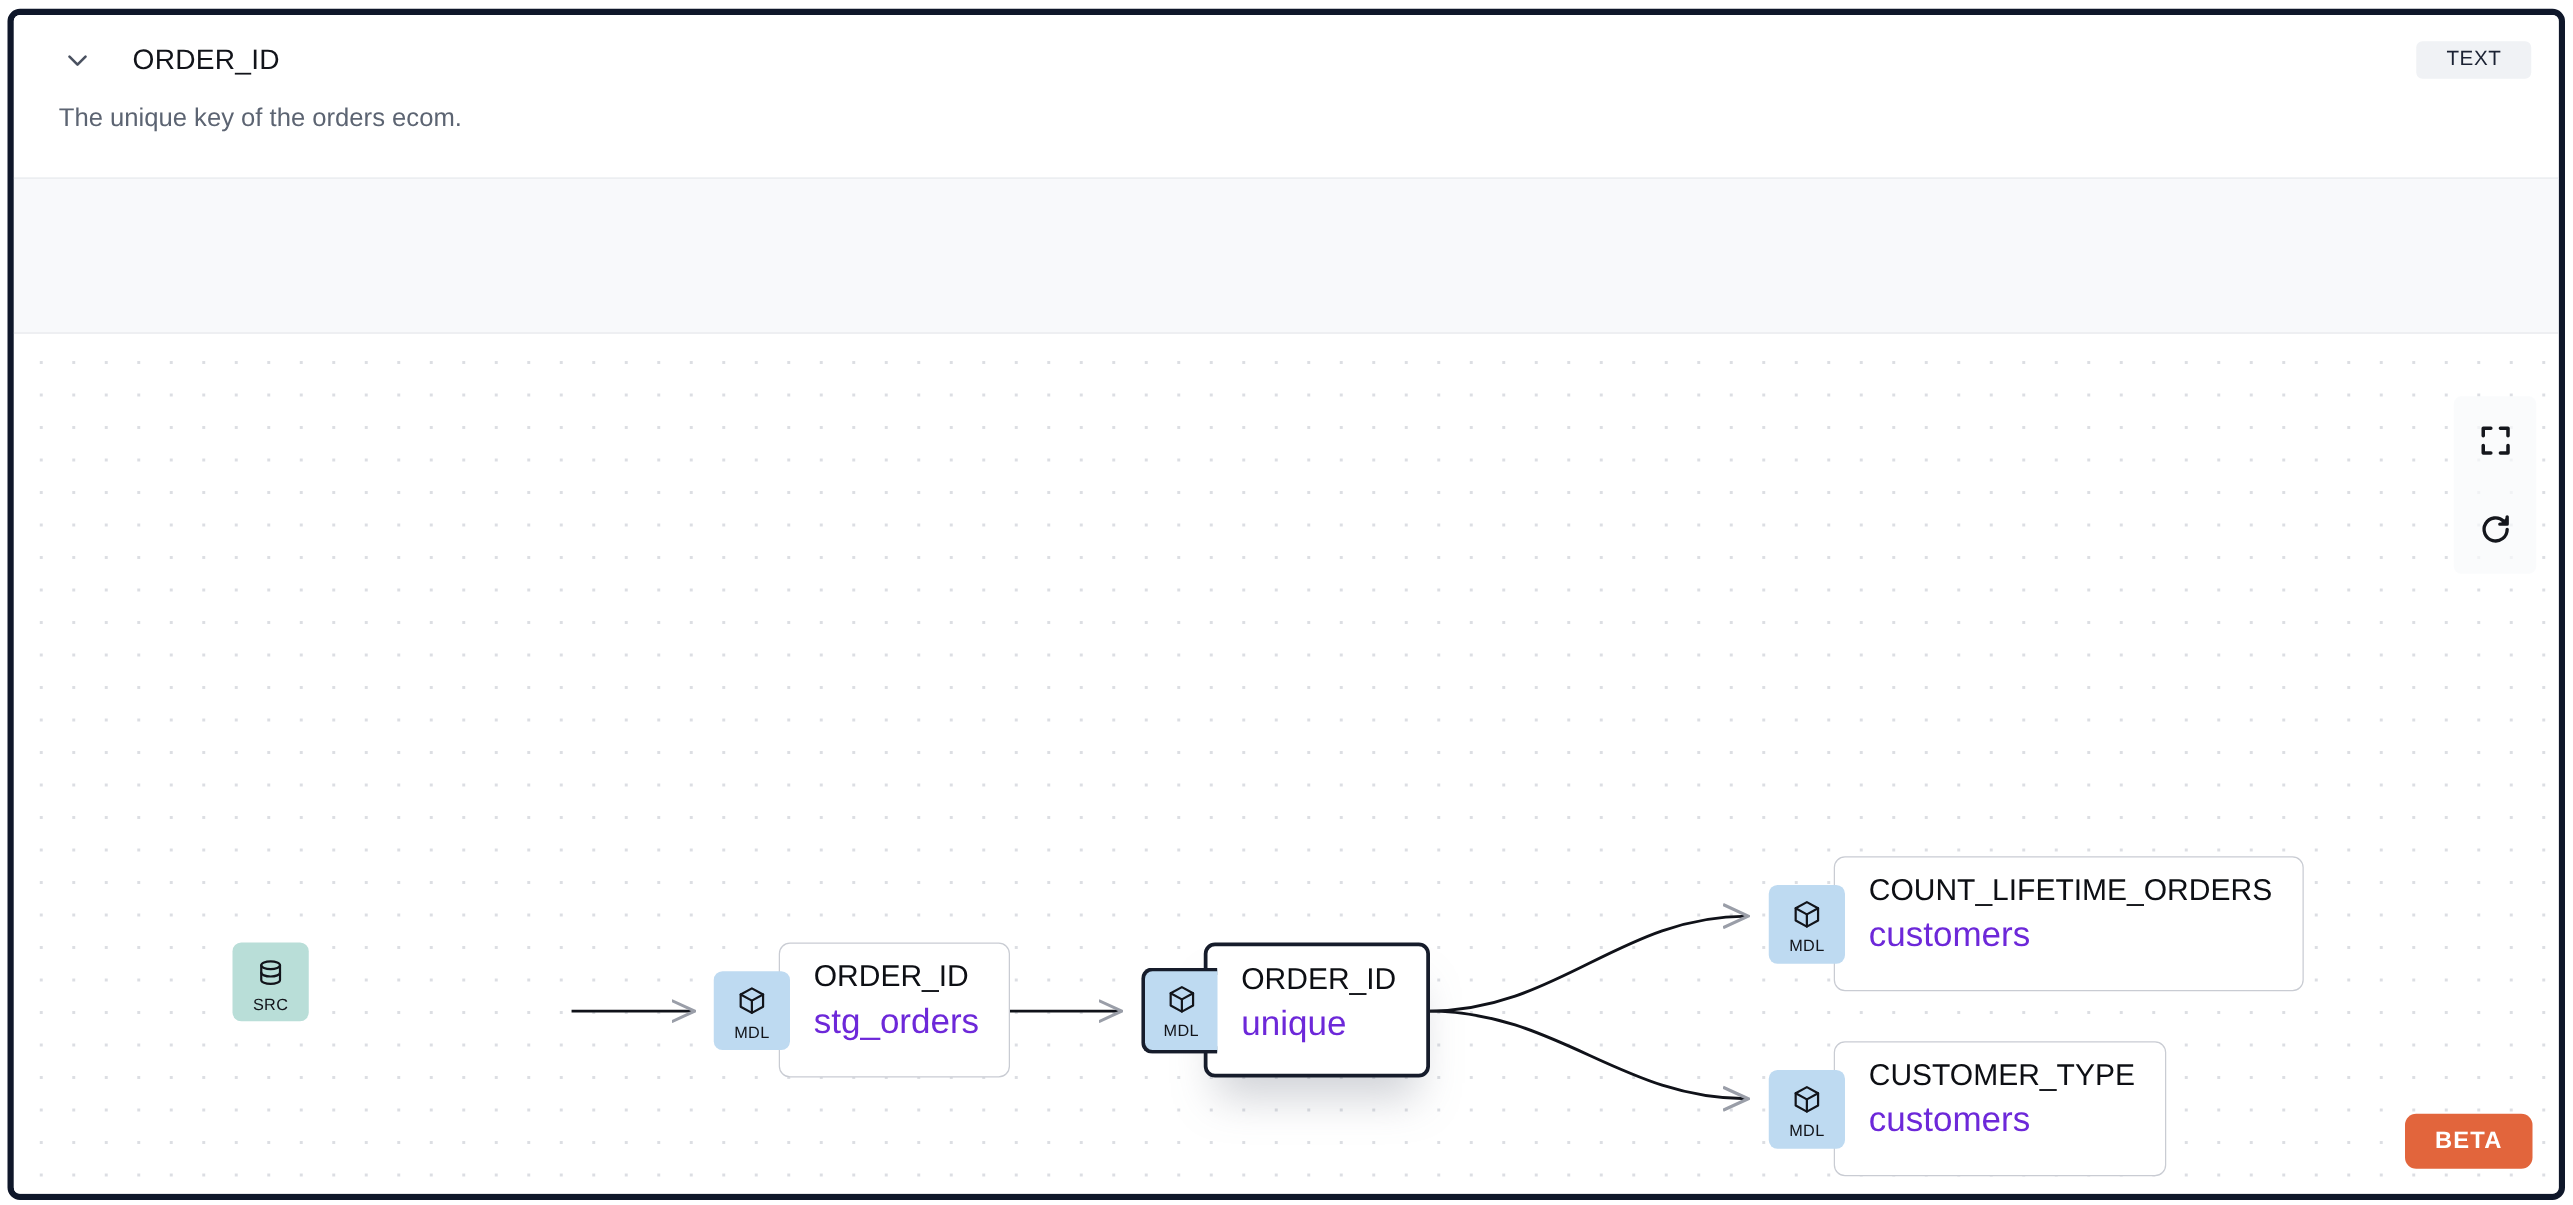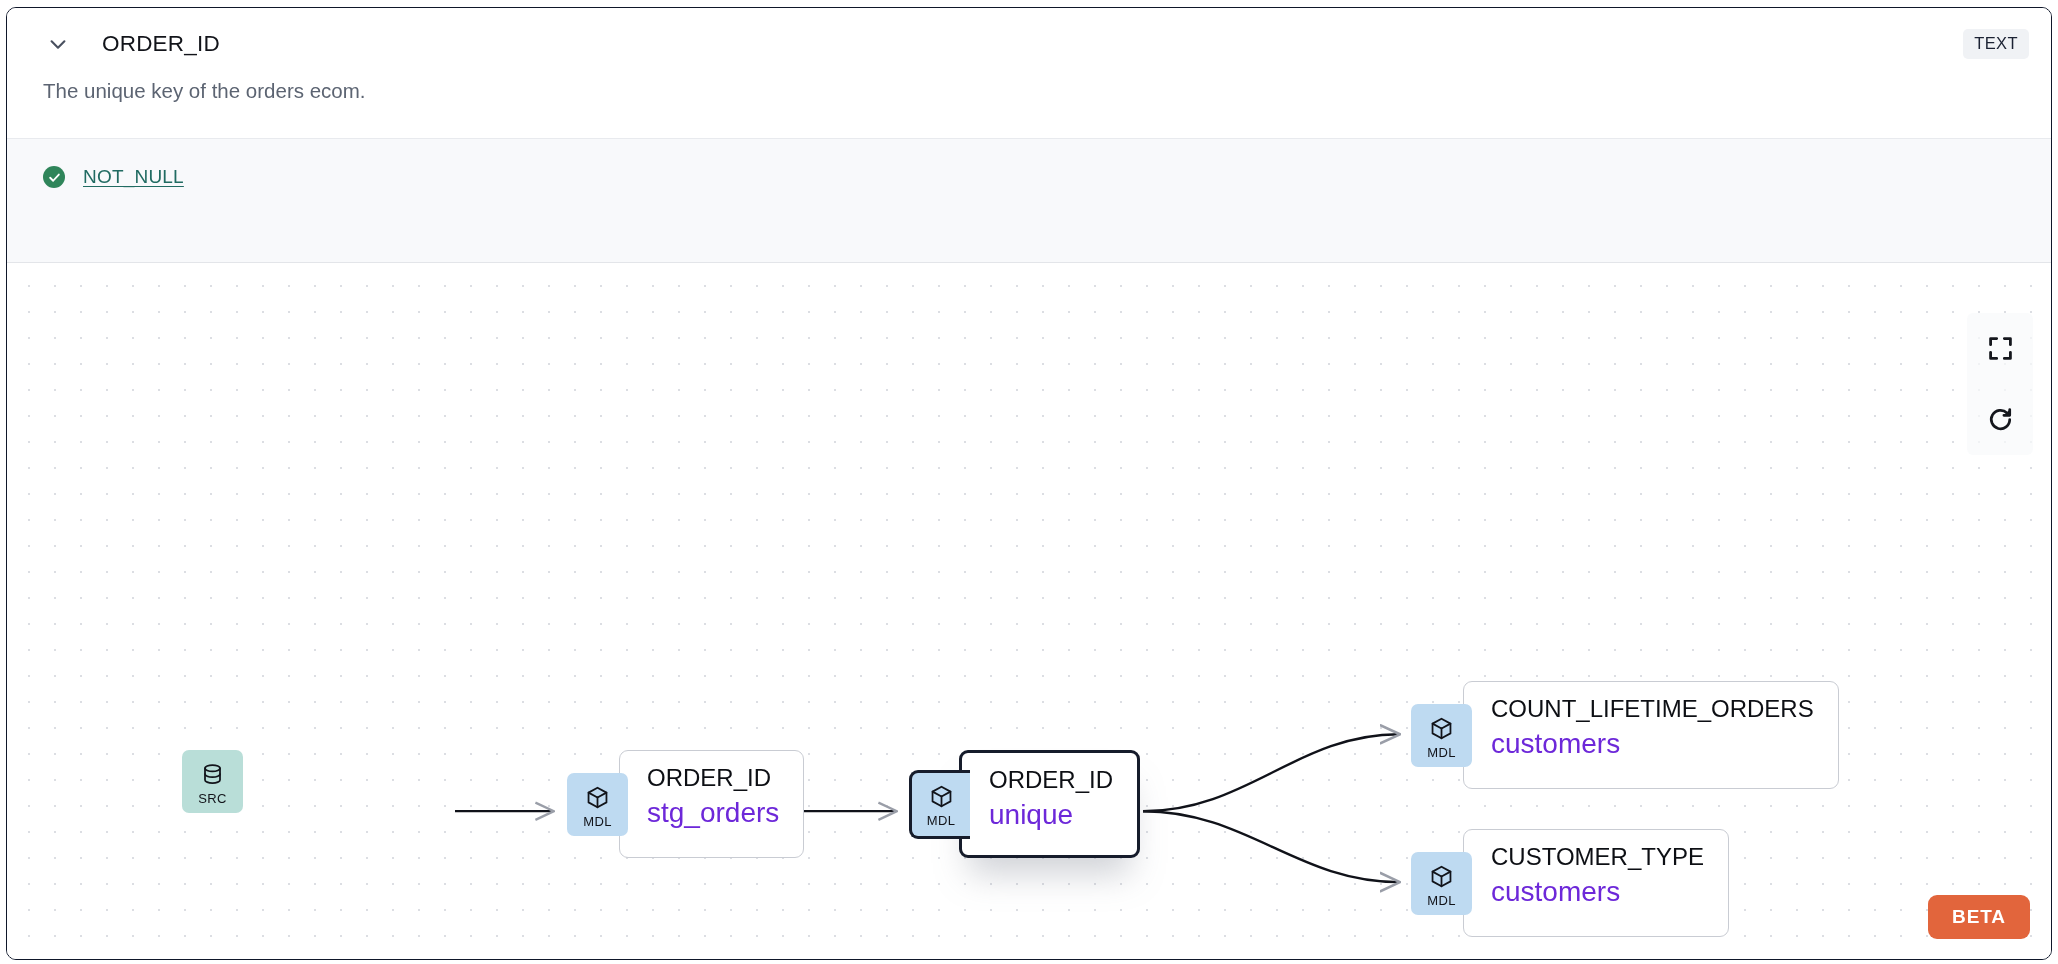--- a/index.html
+++ b/index.html
@@ -12,21 +12,21 @@
     overflow: hidden;
   }
 
   .app-card {
     position: absolute;
     left: 6px;
     top: 7px;
     width: 2046px;
     height: 953px;
     background: #ffffff;
-    border: 1px solid #0f172a;
+    border: 5px solid #0f172a;
     border-radius: 10px;
     overflow: hidden;
     display: flex;
     flex-direction: column;
   }
 
   
   .header {
     position: relative;
     height: 71px;
@@ -58,21 +58,21 @@
   }
 
   .type-badge {
     position: absolute;
     right: 22px;
     top: 21px;
     background: #f0f2f5;
     color: #1b2233;
     font-size: 16.5px;
     letter-spacing: 0.4px;
-    padding: 6px 11px 7px;
+    padding: 6px 24px 7px;
     border-radius: 5px;
     line-height: 1;
   }
 
   
   .description {
     flex: 0 0 59px;
     padding: 0 36px;
     display: flex;
     align-items: flex-start;
@@ -272,28 +272,20 @@
       </svg>
     </div>
     <div class="col-title">ORDER_ID</div>
     <div class="type-badge">TEXT</div>
   </div>
 
   <div class="description">The unique key of the orders ecom.</div>
 
   <div class="tests">
 
-    <div class="test-row">
-      <span class="check-icon">
-        <svg width="13" height="13" viewBox="0 0 24 24" fill="none" stroke="#ffffff" stroke-width="3.4" stroke-linecap="round" stroke-linejoin="round">
-          <polyline points="4,12.5 9.5,18 20,6.5"></polyline>
-        </svg>
-      </span>
-      <a class="test-link">NOT_NULL</a>
-    </div>
 
 
   </div>
 
   <div class="canvas">
 
     <svg class="edge-layer" viewBox="0 0 2044 697" preserveAspectRatio="none">
       <defs>
         <marker id="arrowhead" markerWidth="9" markerHeight="9" refX="8" refY="4.5" orient="auto" markerUnits="strokeWidth">
           <path d="M0,0.6 L8.4,4.5 L0,8.4" fill="none" stroke="#9a9ea8" stroke-width="1.1"></path>

